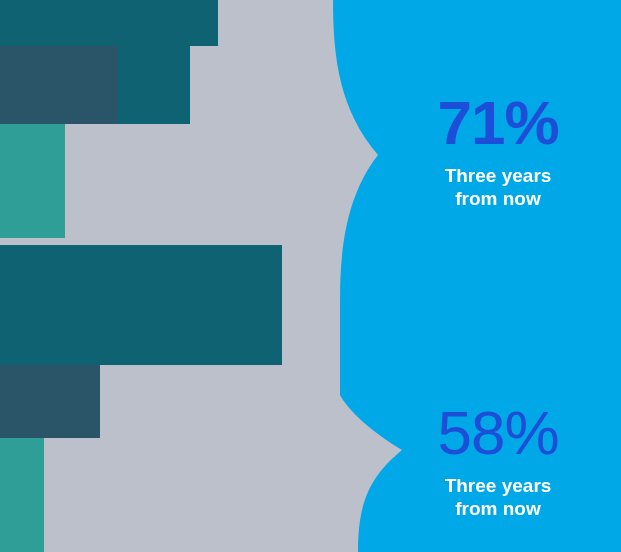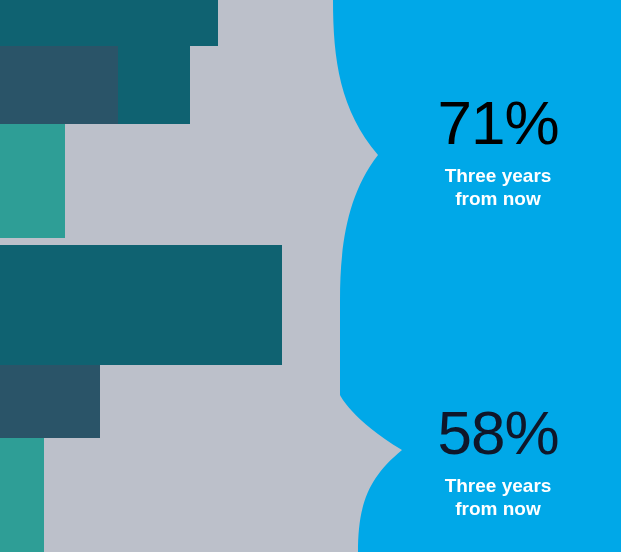--- a/index.html
+++ b/index.html
@@ -78,28 +78,28 @@
              C 333 60, 340 110, 378 155
              C 346 196, 340 250, 340 300
              L 340 395
              C 340 395, 352 420, 402 450
              C 368 478, 358 505, 358 552
              L 621 552
              Z"></path>
   </svg>
 
   <div class="callout" id="callout-top">
-    <span class="callout-value" style="color: #000000;">71%</span>
+    <span class="callout-value" style="color: #1d4ed8; font-weight: bold;">71%</span>
     <span class="callout-label">
       <span class="callout-label-line" style="color: rgb(255, 255, 255);">Three years</span>
       <span class="callout-label-line" style="color: rgb(255, 255, 255);">from now</span>
     </span>
   </div>
 
   <div class="callout" id="callout-bottom">
-    <span class="callout-value" style="color: #0f172a;">58%</span>
+    <span class="callout-value" style="color: #1d4ed8;">58%</span>
     <span class="callout-label">
       <span class="callout-label-line" style="color: rgb(255, 255, 255);">Three years</span>
       <span class="callout-label-line" style="color: rgb(255, 255, 255);">from now</span>
     </span>
   </div>
 
 </div>
 
 </body></html>

